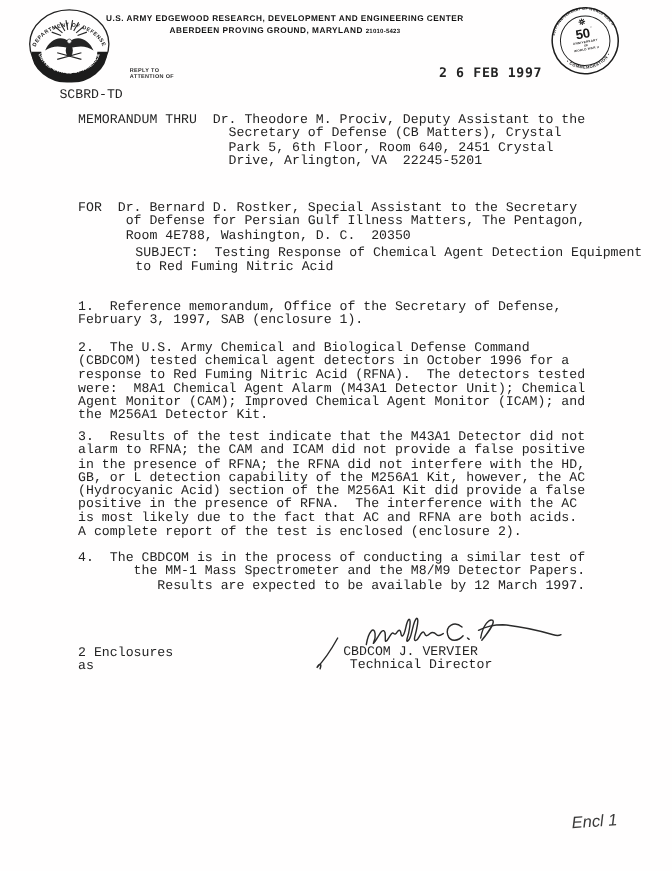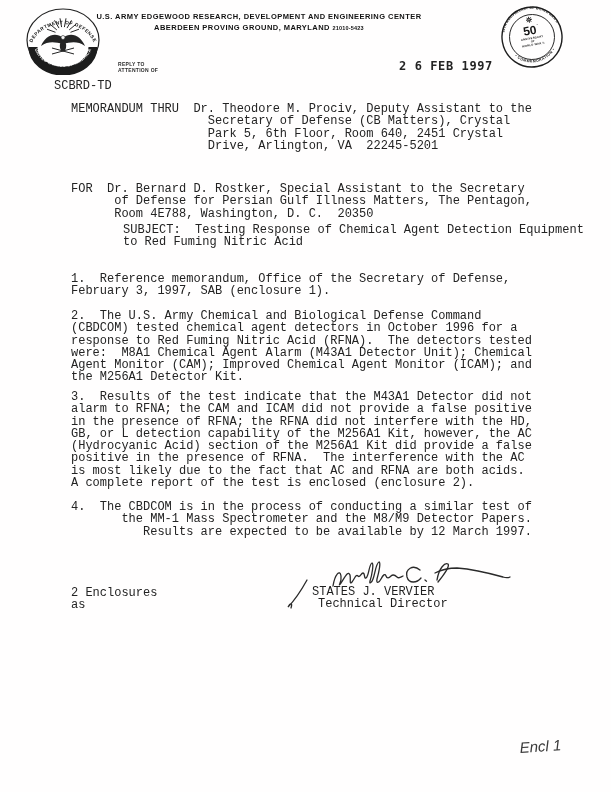--- a/index.html
+++ b/index.html
@@ -160,20 +160,20 @@
       <path d="M140,24 l1.5,1.2"></path>
       <path d="M152,24 C154,12 160,6 163,8 C165,10 158,20 153,26"></path>
       <path d="M150,17 C158,13 166,12 172,12 C185,13 200,16 218,21 C221,22 223,22 225,21"></path>
       <path d="M22,24 C17,33 10,44 3,51 C5,47 8,46 6,52"></path>
     </g>
   </svg>
 
   <pre class="typed" style="left:71px;top:587px;">2 Enclosures
 as</pre>
 
-  <div class="signer-name">STATES J. VERVIER</div>
+  <div class="signer-name">CBDCOM J. VERVIER</div>
   <div class="signer-title">Technical Director</div>
 
   <svg style="position:absolute;left:498px;top:731px;" width="95" height="40" viewBox="0 0 95 40">
     <text x="22" y="22" transform="rotate(-4 22 22)" font-family="DejaVu Serif, serif" font-style="italic" font-size="15" fill="#3a3a3a">Encl 1</text>
   </svg>
 
 </div>
 
 </body></html>

